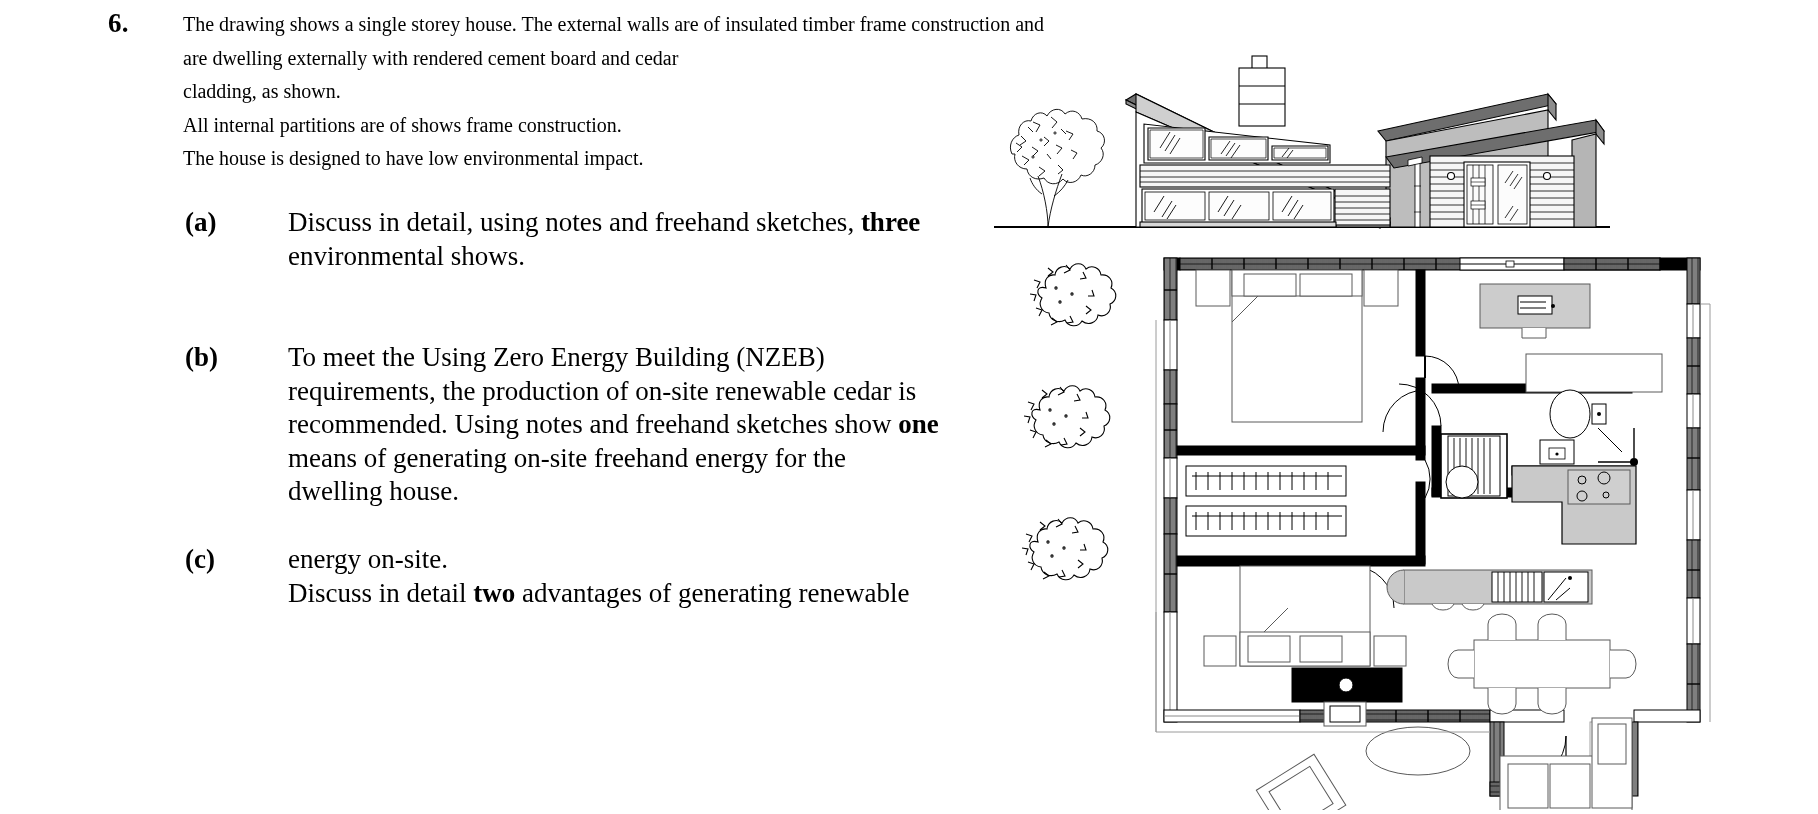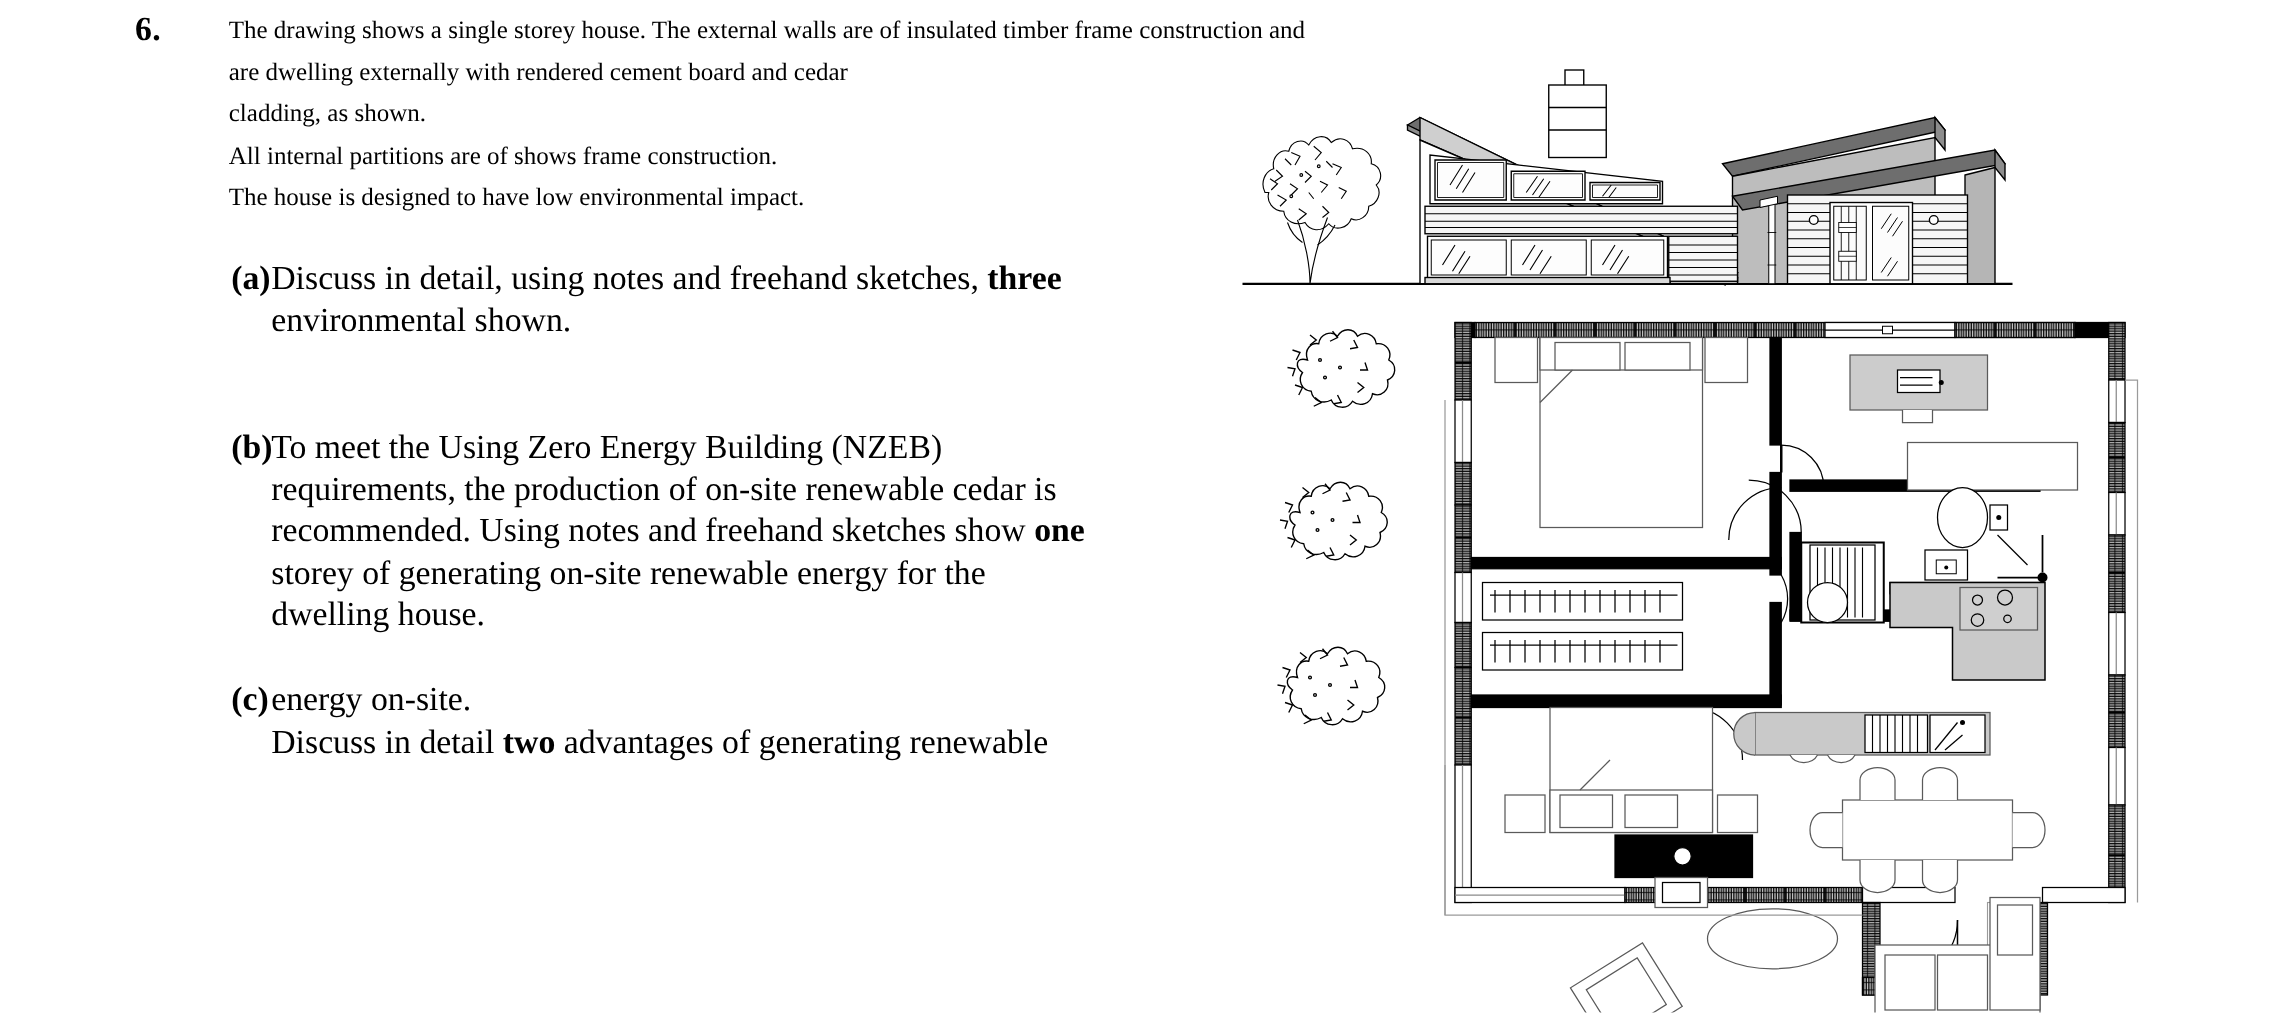--- a/index.html
+++ b/index.html
@@ -51,21 +51,21 @@
     line-height: 33.5px;
   }
   .part .tag {
     position: absolute;
     left: 0;
     top: 0;
     font-weight: bold;
     width: 70px;
   }
   .part .body {
-    margin-left: 32px;
+    margin-left: 103px;
     width: 740px;
   }
   .part .body .l {
     display: block;
     white-space: nowrap;
   }
   .part-a { left: 185px; top: 206px; width: 830px; }
   .part-b { left: 185px; top: 341px; width: 830px; }
   .part-c { left: 185px; top: 543px; width: 830px; }
 
@@ -100,31 +100,31 @@
       <span class="l">are dwelling externally with rendered cement board and cedar</span>
       <span class="l">cladding, as shown.</span>
       <span class="l">All internal partitions are of shows frame construction.</span>
       <span class="l">The house is designed to have low environmental impact.</span>
     </div>
 
   <div class="part part-a">
     <span class="tag">(a)</span>
     <div class="body">
         <span class="l"><span>Discuss in detail, using notes and freehand sketches</span><span>, </span><b class="strong">three</b></span>
-        <span class="l"><span>environmental shown.</span></span>
+        <span class="l"><span>environmental shows.</span></span>
       </div>
   </div>
 
   <div class="part part-b">
     <span class="tag">(b)</span>
     <div class="body">
         <span class="l"><span>To meet the Using Zero Energy Building (NZEB)</span></span>
         <span class="l"><span>requirements, the production of on-site renewable cedar is</span></span>
         <span class="l"><span>recommended.  Using notes and freehand sketches show </span><b class="strong">one</b></span>
-        <span class="l"><span>storey of generating on-site renewable energy for the</span></span>
+        <span class="l"><span>means of generating on-site freehand energy for the</span></span>
         <span class="l"><span>dwelling house.</span></span>
       </div>
   </div>
 
   <div class="part part-c">
     <span class="tag">(c)</span>
     <div class="body">
         <span class="l"><span>energy on-site.</span></span>
         <span class="l"><span>Discuss in detail </span><b class="strong">two</b><span> advantages of generating renewable</span></span>
       </div>

